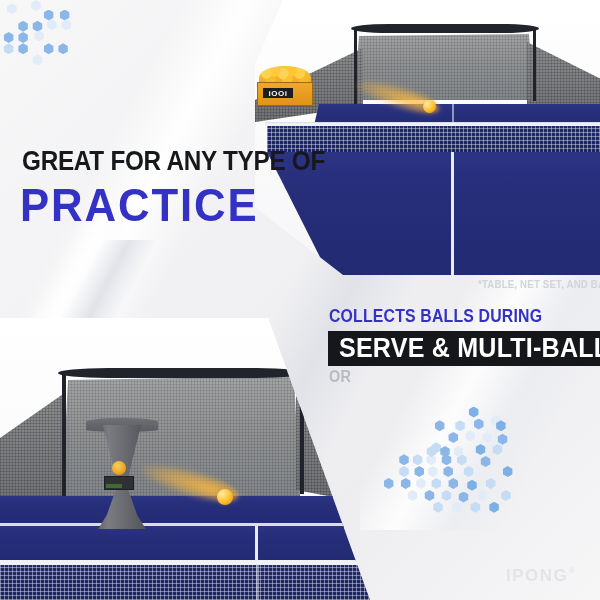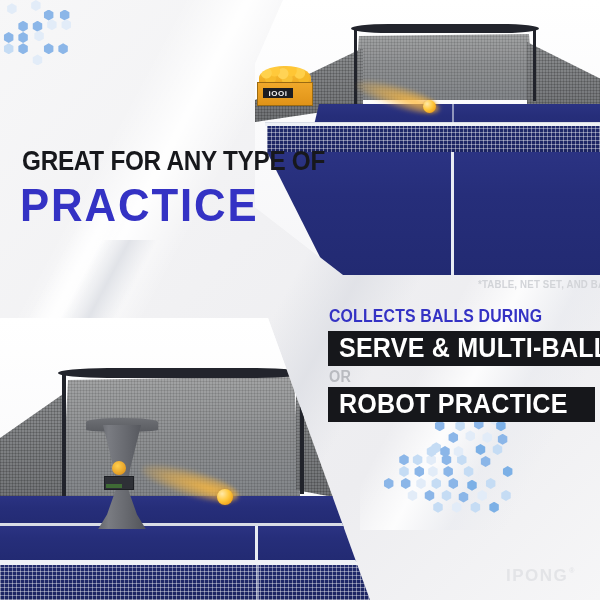--- a/index.html
+++ b/index.html
@@ -343,23 +343,20 @@
   <div class="footnote">*TABLE, NET SET, AND BAL</div>
 
   <div class="kicker">COLLECTS BALLS DURING</div>
 
   <div class="boxline" id="box-serve">
     <span>SERVE &amp; MULTI-BALL</span>
   </div>
 
   <div class="orword">OR</div>
 
-  <div class="boxline" id="box-robot">
-    <span>ROBOT PRACTICE</span>
-  </div>
 
   <div class="brand">
     <span>IPONG</span>
     <span class="tm">®</span>
   </div>
 
 <div class="hexfield" id="hex-mid" style="left: 426px; top: 446px; width: 60px; height: 30px;">
       <div class="hex lt" style="left: 0px; top: 0px;"></div>
       <div class="hex" style="left: 13.5px; top: 0px;"></div>
       <div class="hex vlt" style="left: 27px; top: 0px;"></div>

